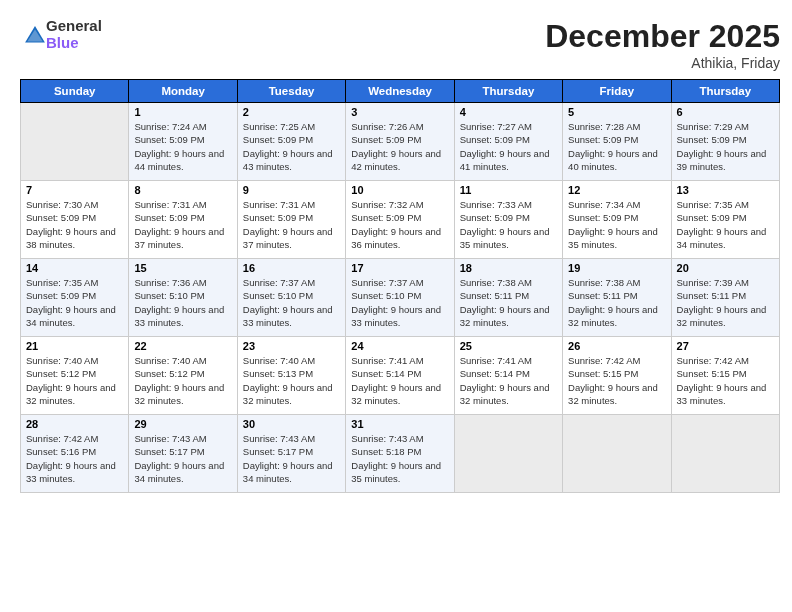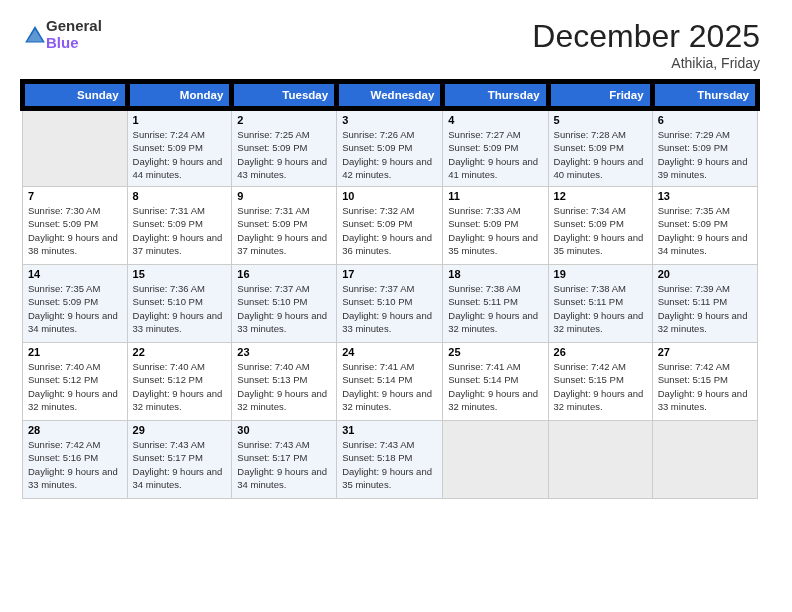--- a/index.html
+++ b/index.html
@@ -6,21 +6,21 @@
     body {
       font-family: Arial, sans-serif;
       background: #fff;
       width: 792px;
       height: 612px;
       overflow: hidden;
     }
     .page {
       width: 792px;
       height: 612px;
-      padding: 18px 32px 10px 20px;
+      padding: 18px 12px 10px 20px;
       background: #fff;
     }
     .header {
       display: flex;
       justify-content: space-between;
       align-items: flex-start;
       margin-bottom: 8px;
     }
     .logo {
       display: flex;
@@ -39,40 +39,40 @@
       width: 22px;
       height: 22px;
       margin-left: 4px;
       margin-top: 2px;
     }
     .title-block {
       text-align: right;
     }
     .month-title {
       font-size: 32px;
-      font-weight: normal;
+      font-weight: bold;
       color: #222;
     }
     .location {
       font-size: 14px;
       color: #444;
     }
     .calendar {
       width: 100%;
       border-collapse: collapse;
       font-size: 10.5px;
     }
     .calendar th {
       background: #2a6dd9;
       color: #fff;
-      text-align: right;
+      text-align: center;
       padding: 5px 6px;
       font-size: 11.5px;
       font-weight: bold;
-      border: 5px solid #000000;
+      border: 1px solid #000000;
     }
     .calendar td {
       border: 1px solid #ccc;
       vertical-align: top;
       padding: 3px 5px;
       width: 108px;
       height: 78px;
       background: #fff;
     }
     .calendar td.empty {

